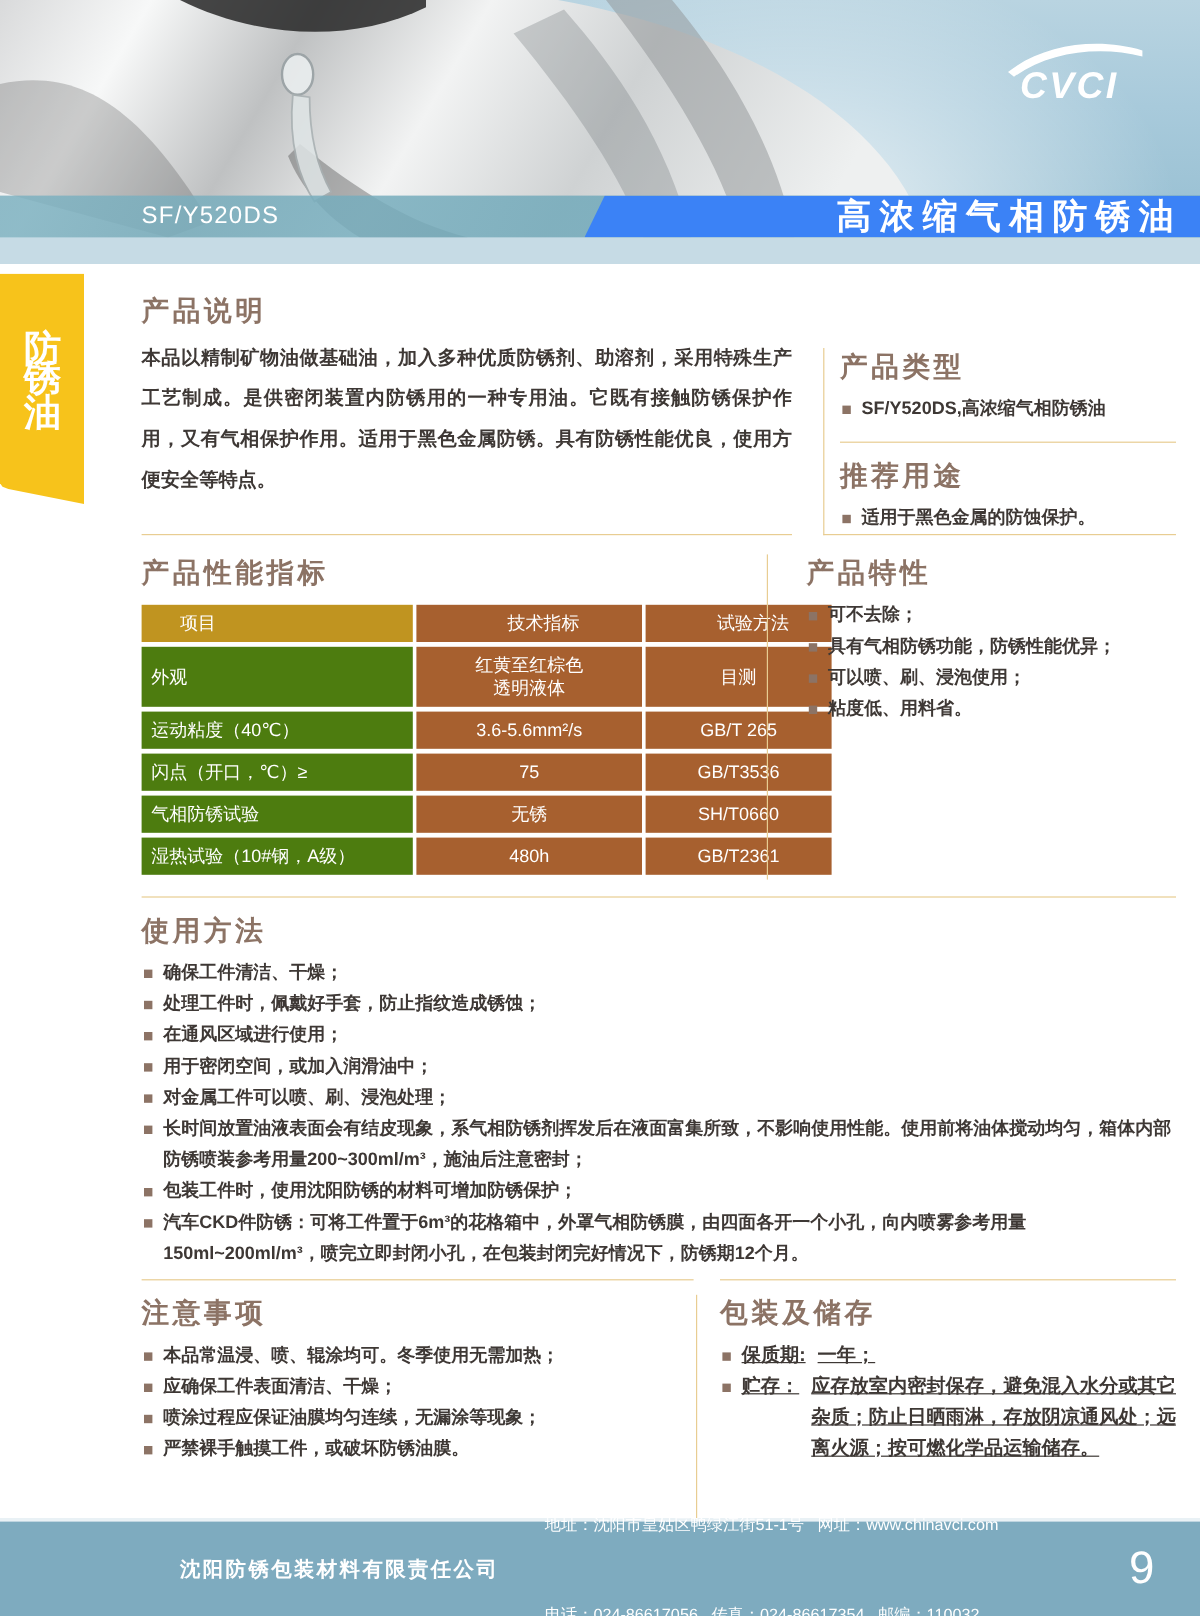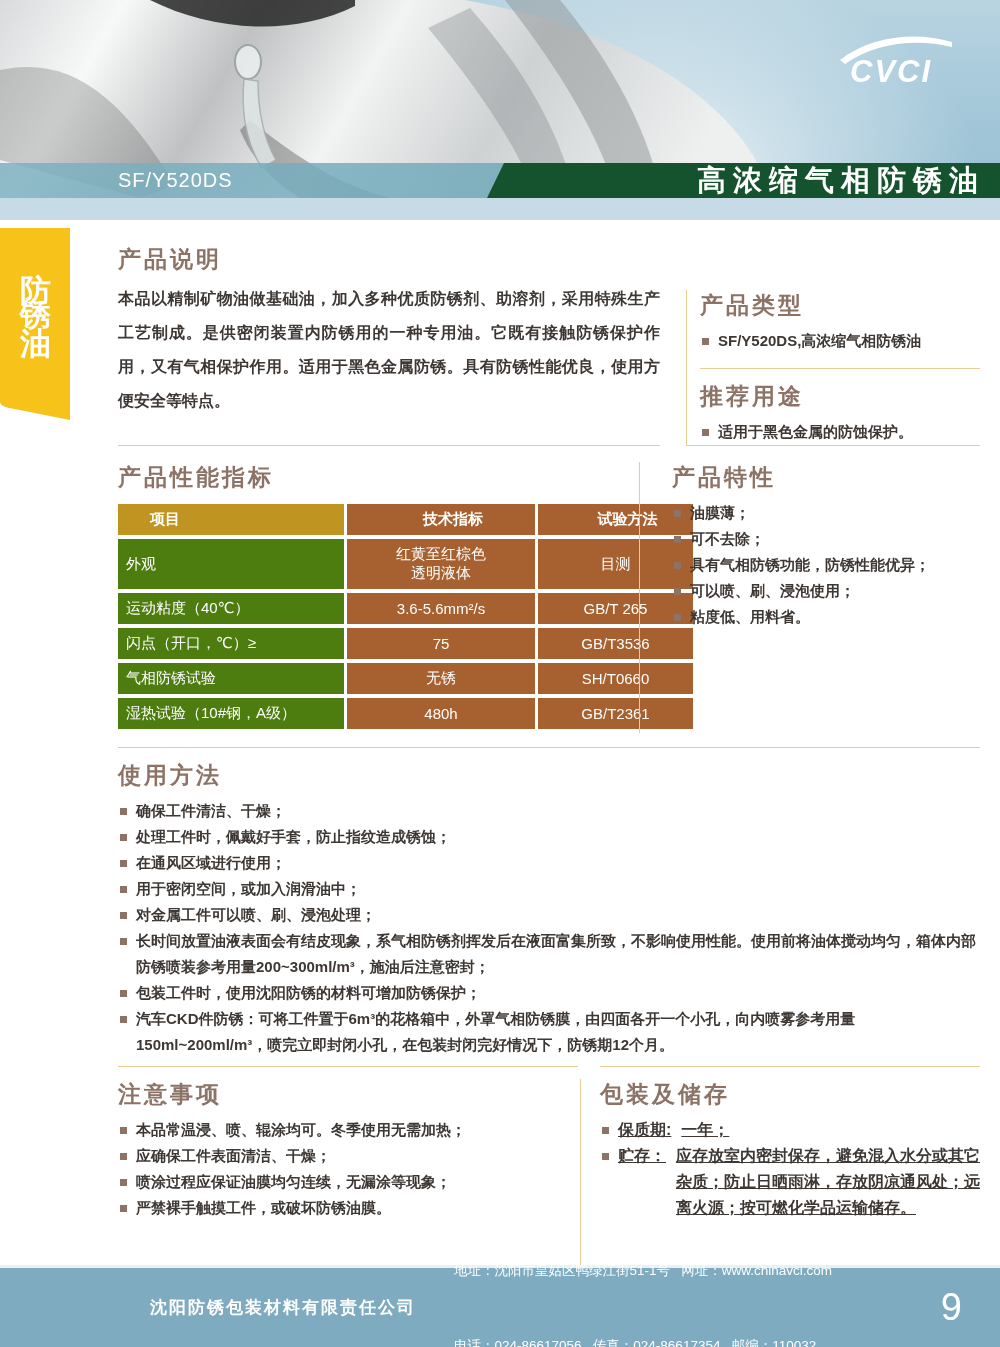--- a/index.html
+++ b/index.html
@@ -10,21 +10,21 @@
   .hero{position:absolute;top:0;left:0;width:1000px;height:220px;}
   .hero-sky{position:absolute;top:0;left:0;width:1000px;height:198px;
     background:
       radial-gradient(ellipse 520px 360px at 66% 95%, rgba(255,255,255,.8), rgba(255,255,255,0) 62%),
       linear-gradient(180deg,#b9d4e1 0%,#a8cadb 45%,#97bfd2 100%);}
   .hero-photo{position:absolute;top:0;left:0;}
   .cvci-logo{position:absolute;top:28px;right:40px;}
   .banner{position:absolute;top:163px;left:0;width:1000px;height:35px;}
   .banner-overlay{position:absolute;top:0;left:0;right:0;bottom:0;
     background:linear-gradient(90deg,rgba(125,177,192,.85),rgba(103,162,180,.85));}
-  .banner-right{position:absolute;top:0;bottom:0;left:487px;right:0;background:#14532d;
+  .banner-right{position:absolute;top:0;bottom:0;left:487px;right:0;background:#3b82f6;
     clip-path:polygon(17px 0,100% 0,100% 100%,0 100%);
     display:flex;align-items:center;justify-content:flex-end;padding-right:15px;box-sizing:border-box;}
   .banner-title{color:#fff;font-size:29px;font-weight:bold;letter-spacing:7px;white-space:nowrap;}
   .banner-model{position:absolute;left:118px;top:0;height:100%;display:flex;align-items:center;
     color:#fff;font-size:20px;letter-spacing:1px;}
   .hero-strip{position:absolute;top:198px;left:0;width:1000px;height:22px;background:#C6DBE5;}
 
   
   .side-tab{position:absolute;left:0;top:228px;width:70px;height:192px;background:#F7C31B;
     clip-path:polygon(0 0,100% 0,100% 100%,10% 93.5%,3% 92.5%,0 91%);
@@ -49,21 +49,21 @@
 
   .row2{display:flex;align-items:stretch;margin-top:16px;border-bottom:1px solid #E8CD92;
     padding-bottom:14px;}
   .col-perf{width:497px;box-sizing:border-box;}
   .col-feat{flex:1;border-left:1px solid #E8CD92;padding-left:32px;box-sizing:border-box;margin-left:24px;}
   table.perf{border-collapse:separate;border-spacing:3px 4px;margin-left:-3px;width:493px;table-layout:fixed;}
   table.perf td{color:#fff;font-size:15px;padding:6px 8px;vertical-align:middle;}
   td.c1{background:#4d7c0f;width:186px;text-align:left;padding-left:14px;}
   td.c2{background:#A7602F;width:148px;text-align:center;white-space:pre-line;}
   td.c3{background:#A7602F;width:115px;text-align:center;white-space:pre-line;}
-  tr.hdr td{font-weight:700;padding-left:32px;}
+  tr.hdr td{font-weight:400;padding-left:32px;}
   tr.hdr td.c1{background:#C09420;}
   tr.hdr td.c2,tr.hdr td.c3{background:#A7602F;}
 
   .row3{margin-top:12px;}
   .row3 .bullet-item{line-height:26px;}
   .row3-sep{display:flex;margin-top:8px;}
   .row3-sep .seg1{width:460px;border-bottom:1px solid #E8CD92;}
   .row3-sep .seg2{flex:1;margin-left:22px;border-bottom:1px solid #E8CD92;}
 
   .row4{display:flex;align-items:stretch;margin-top:12px;min-height:186px;}
@@ -205,24 +205,20 @@
                 <td class="c2">480h</td>
                 <td class="c3">GB/T2361</td>
               </tr>
             </tbody>
         </table>
       </div>
       <div class="col-feat">
         <h2 class="sec-heading">产品特性</h2>
         <div>
 
-            <div class="bullet-item">
-              <span class="bullet-sq"></span>
-              <span>油膜薄；</span>
-            </div>
 
             <div class="bullet-item">
               <span class="bullet-sq"></span>
               <span>可不去除；</span>
             </div>
 
             <div class="bullet-item">
               <span class="bullet-sq"></span>
               <span>具有气相防锈功能，防锈性能优异；</span>
             </div>

